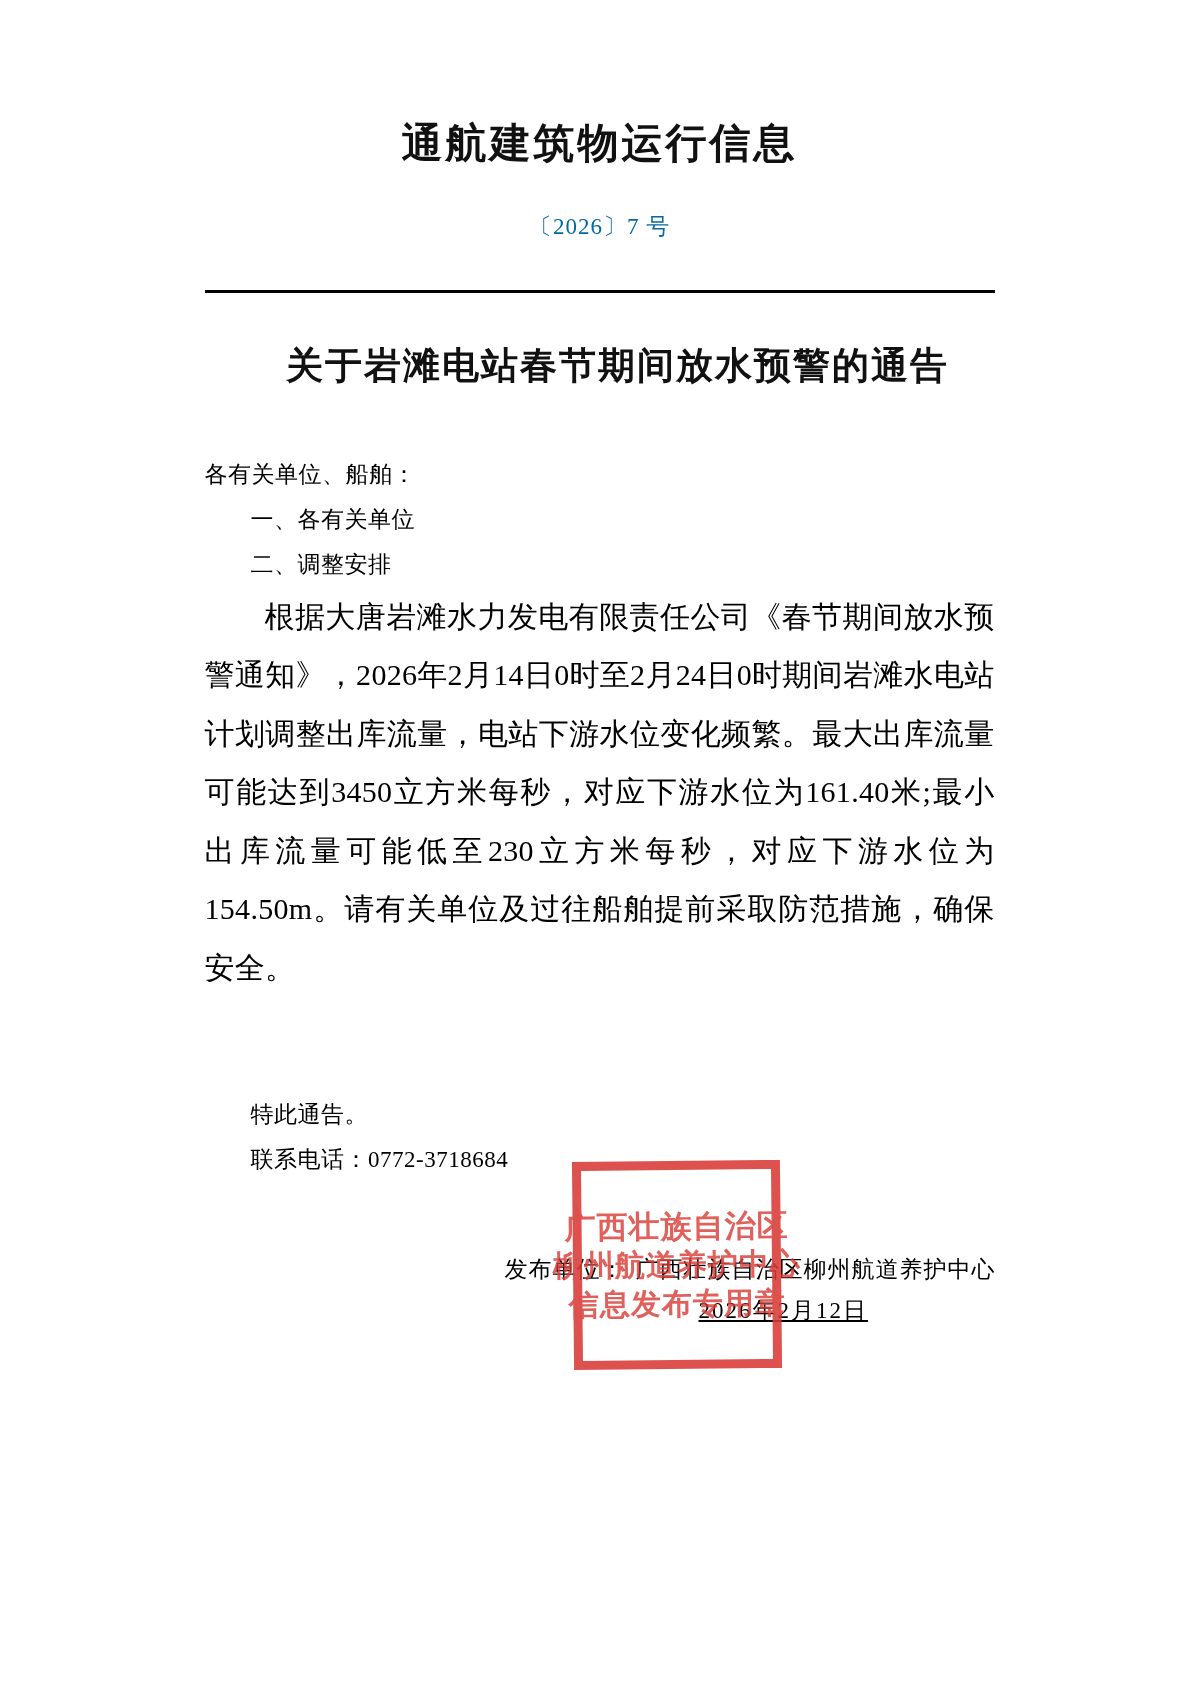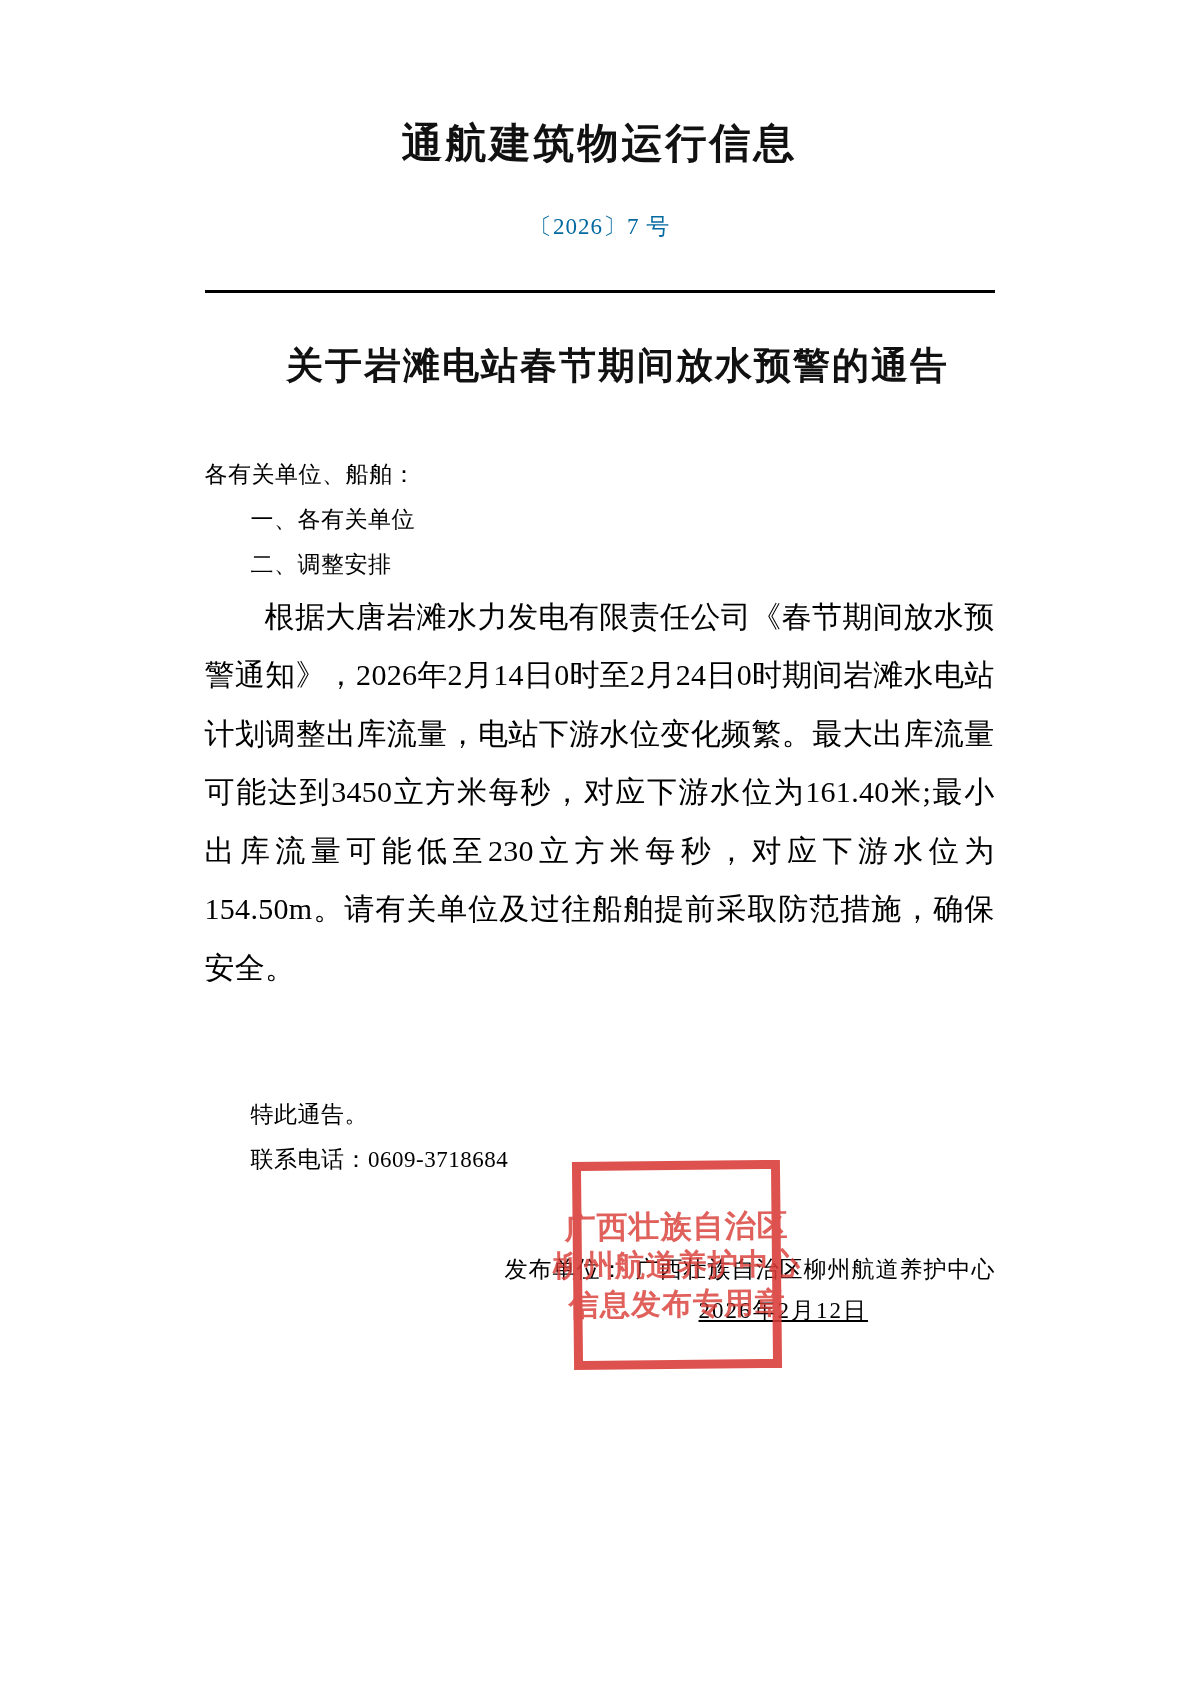--- a/index.html
+++ b/index.html
@@ -169,21 +169,21 @@
 
     <div class="section-heading">一、各有关单位</div>
 
 
     <div class="section-heading">二、调整安排</div>
 
     <div class="para para-body">根据大唐岩滩水力发电有限责任公司《春节期间放水预警通知》，2026年2月14日0时至2月24日0时期间岩滩水电站计划调整出库流量，电站下游水位变化频繁。最大出库流量可能达到3450立方米每秒，对应下游水位为161.40米;最小出库流量可能低至230立方米每秒，对应下游水位为154.50m。请有关单位及过往船舶提前采取防范措施，确保安全。</div>
 
     <div class="closing-block">
       <div class="closing-line">特此通告。</div>
-      <div class="closing-line">联系电话：0609-3718684</div>
+      <div class="closing-line">联系电话：0772-3718684</div>
     </div>
 
     <div class="signature-block">
 
       <div class="publisher-line">
         <span class="publisher-label">发布单位：</span><span>广西壮族自治区柳州航道养护中心</span>
       </div>
 
       <div class="date-line">2026年2月12日</div>
 

